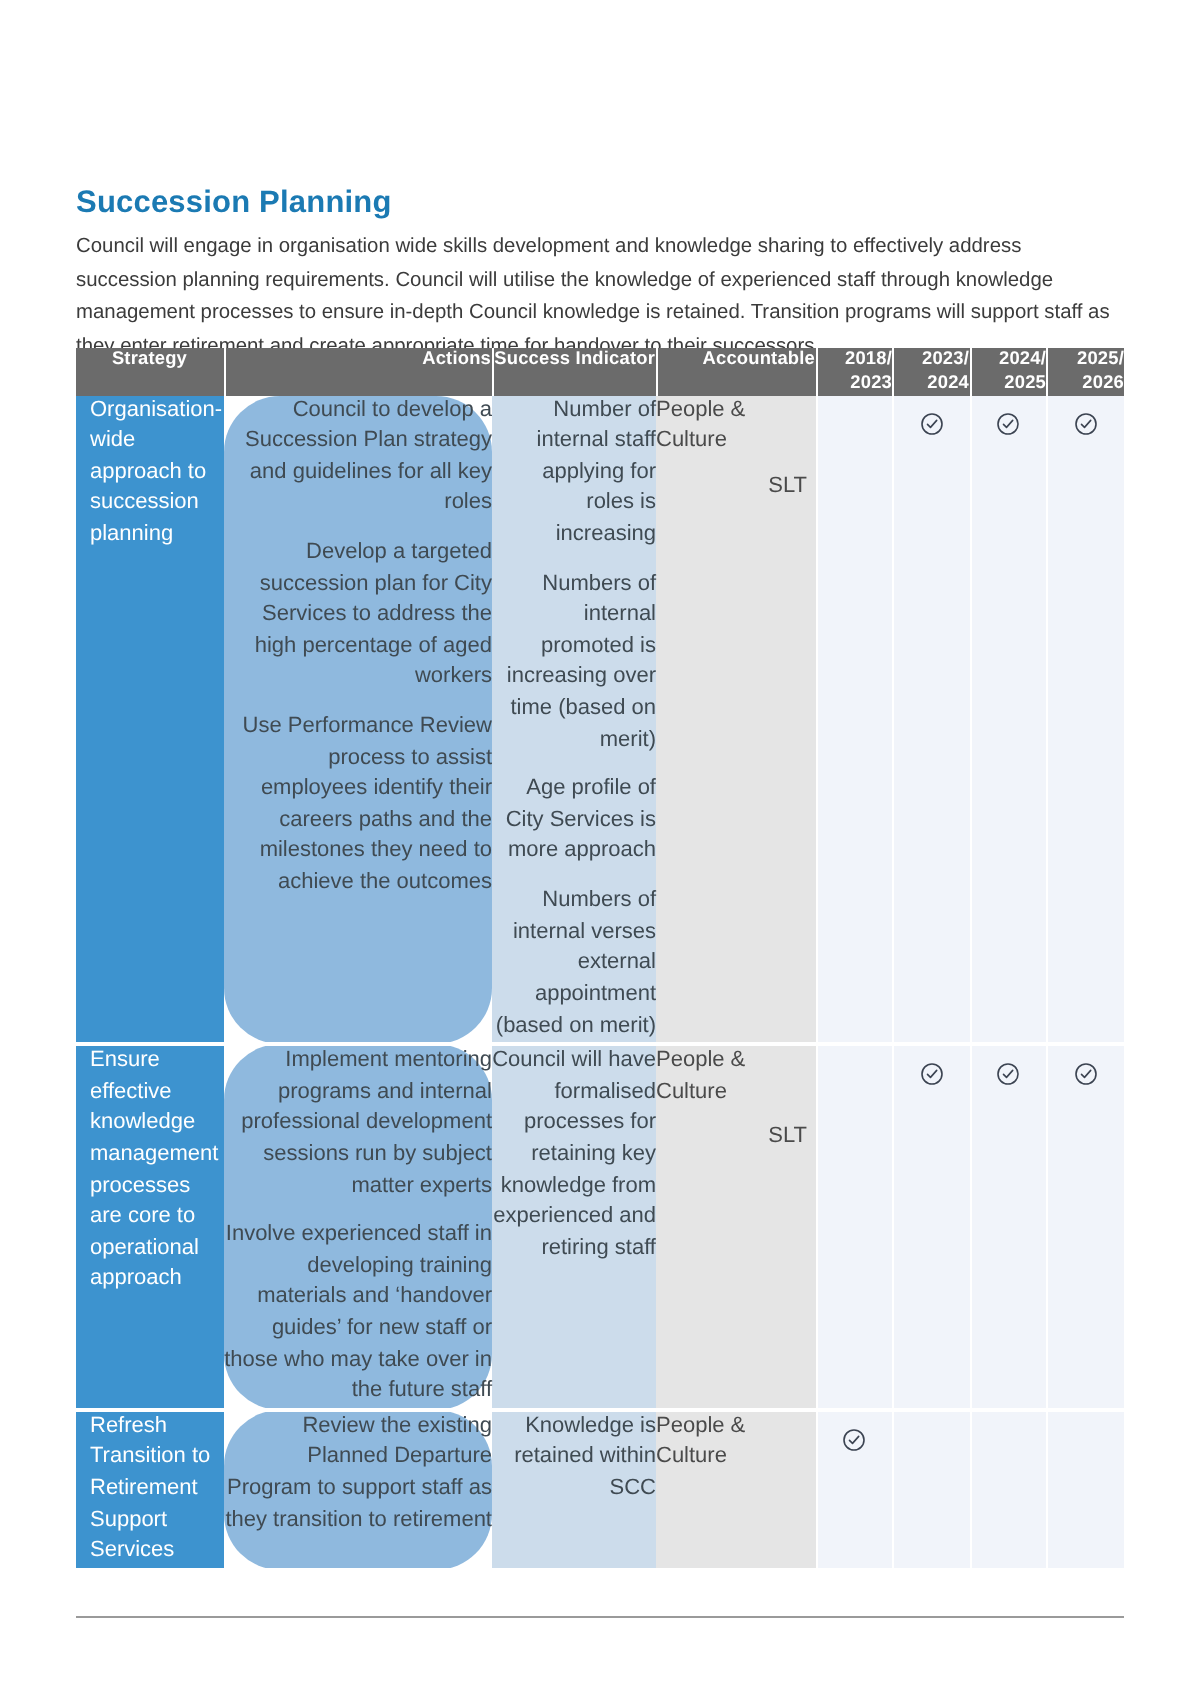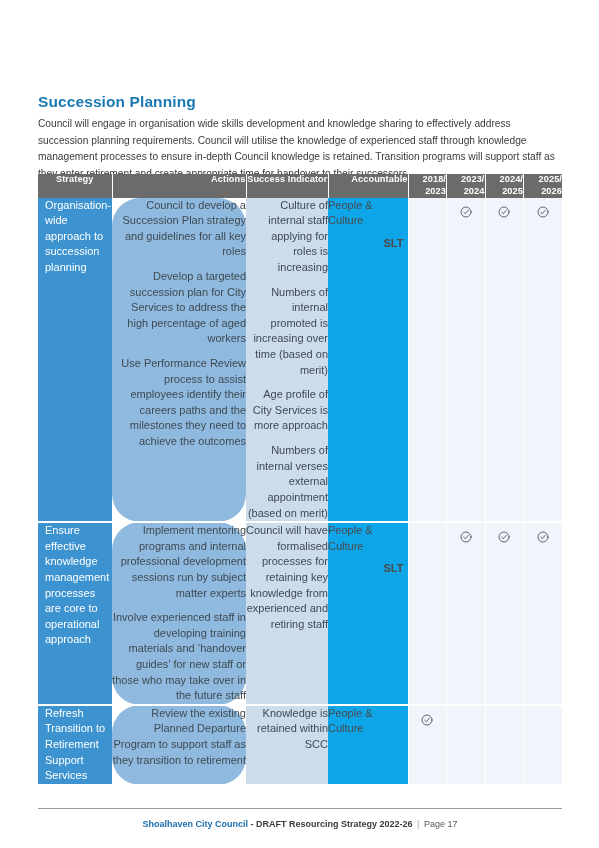--- a/index.html
+++ b/index.html
@@ -109,38 +109,38 @@
     color: #3f4a52;
     text-align: right;
     border-radius: 28px;
   }
   td.success {
     background: #ccdceb;
     color: #3f4a52;
     text-align: right;
   }
   td.accountable {
-    background: #0ea5e9;
+    background: #e5e5e5;
     color: #4a4a4a;
     text-align: left;
     border-right: 1px solid #ffffff;
   }
   td.year {
     background: #f1f4fa;
     text-align: center;
     border-right: 1px solid #ffffff;
     padding: 8px 2px;
   }
   td.year:last-child { border-right: none; }
 
   .para { margin: 0 0 9px 0; }
   .para:last-child { margin-bottom: 0; }
 
   .acct-primary { display: block; text-align: left; margin: 0 0 7px 0; }
-  .acct-secondary { display: block; text-align: right; margin: 0; padding-right: 4px; font-weight: bold; }
+  .acct-secondary { display: block; text-align: right; margin: 0; padding-right: 4px; }
 
   .check-mark {
     display: inline-block;
     width: 12px;
     height: 12px;
     line-height: 12px;
     font-size: 12.5px;
     color: #3b4351;
     vertical-align: top;
   }
@@ -208,21 +208,21 @@
     </thead>
     <tbody id="table-body">
         <tr>
           <td class="strategy">Organisation-wide approach to succession planning</td>
           <td class="actions">
             <p class="para">Council to develop a Succession Plan strategy and guidelines for all key roles</p>
             <p class="para">Develop a targeted succession plan for City Services to address the high percentage of aged workers</p>
             <p class="para">Use Performance Review process to assist employees identify their careers paths and the milestones they need to achieve the outcomes</p>
           </td>
           <td class="success">
-            <p class="para">Culture of internal staff applying for roles is increasing</p>
+            <p class="para">Number of internal staff applying for roles is increasing</p>
             <p class="para">Numbers of internal promoted is increasing over time (based on merit)</p>
             <p class="para">Age profile of City Services is more approach</p>
             <p class="para">Numbers of internal verses external appointment (based on merit)</p>
           </td>
           <td class="accountable">
             <span class="acct-primary">People &amp; Culture</span>
             <span class="acct-secondary">SLT</span>
           </td>
           <td class="year"></td>
           <td class="year"><span class="check-mark"><svg width="12" height="12" viewBox="0 0 24 24" fill="none" stroke="#3b4351" stroke-width="1.6" stroke-linecap="round" stroke-linejoin="round">
@@ -282,18 +282,15 @@
               </svg></span></td>
           <td class="year"></td>
           <td class="year"></td>
           <td class="year"></td>
         </tr>
       </tbody>
   </table>
 
   <div class="footer">
     <div class="footer-rule"></div>
-    <div class="footer-text">
-      <span class="footer-council">Shoalhaven City Council</span><span class="footer-doc"> - DRAFT Resourcing Strategy 2022-26 </span><span class="footer-sep">|</span><span class="footer-page"> Page 17</span>
-    </div>
   </div>
 
 </div>
 
 </body></html>

